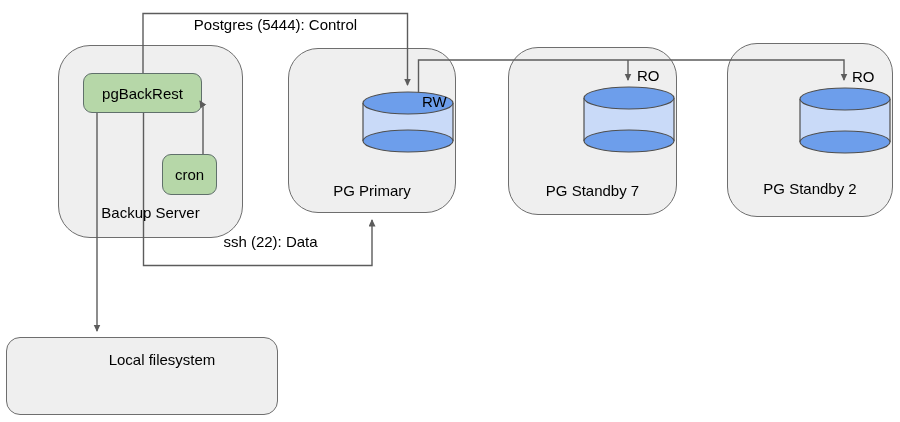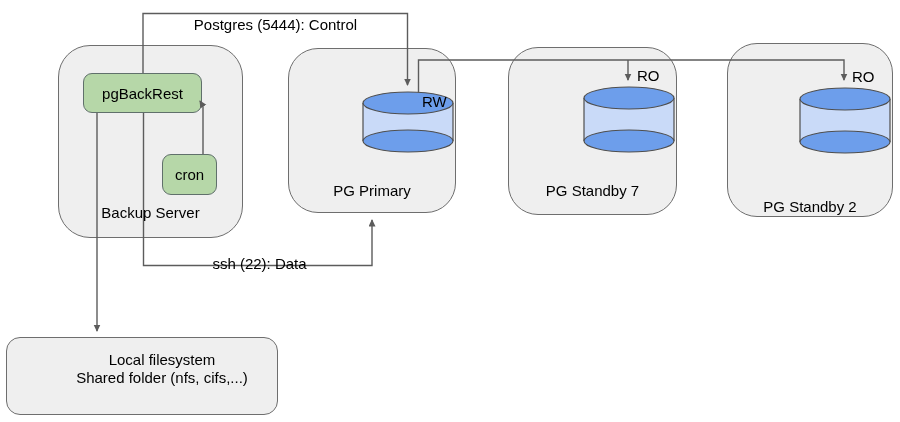--- a/index.html
+++ b/index.html
@@ -103,30 +103,29 @@
 
     <path class="conn" d="M143.5,113 L143.5,265.5 L372,265.5 L372,220" marker-end="url(#arr)"></path>
 
     <path class="conn" d="M97,113 L97,331" marker-end="url(#arr)"></path>
 
     <path class="conn" d="M203,154 L203,106 L200,101" marker-end="url(#arr)"></path>
   </svg>
 
   <div class="labels">
     <div class="elabel" style="left:143px;top:16px;width:265px;">Postgres (5444): Control</div>
-    <div class="elabel" style="left:143px;top:255px;width:233px;">ssh (22): Data</div>
+    <div class="elabel" style="left:143px;top:233px;width:233px;padding-left:11px;">ssh (22): Data</div>
 
     <div class="alabel" style="left:422px;top:70px;margin-top:24px;">RW</div>
     <div class="alabel" style="left:637px;top:68px;">RO</div>
     <div class="alabel" style="left:852px;top:69px;">RO</div>
 
     <div class="nlabel" style="left:288px;top:182px;width:168px;">PG Primary</div>
     <div class="nlabel" style="left:58px;top:204px;width:185px;">Backup Server</div>
     <div class="nlabel" style="left:508px;top:182px;width:169px;">PG Standby 7</div>
-    <div class="nlabel" style="left:727px;top:180px;width:166px;margin-top:18px;">PG Standby 2</div>
+    <div class="nlabel" style="left:727px;top:180px;width:166px;">PG Standby 2</div>
 
     <div class="storagetext" style="left:6px;top:351px;width:312px;">
       <div>Local filesystem</div>
-      <div>Shared folder (nfs, cifs,...)</div>
     </div>
   </div>
 
 </div>
 
 </body></html>

